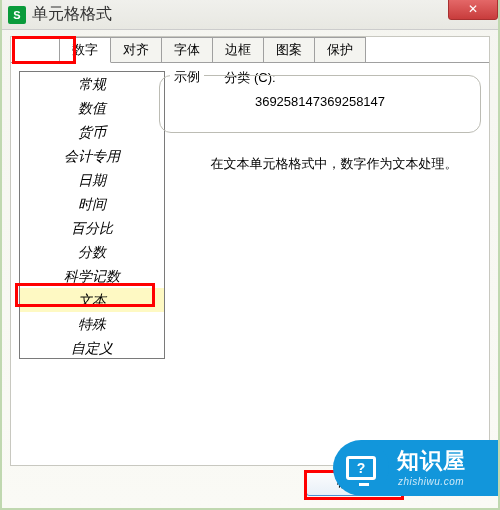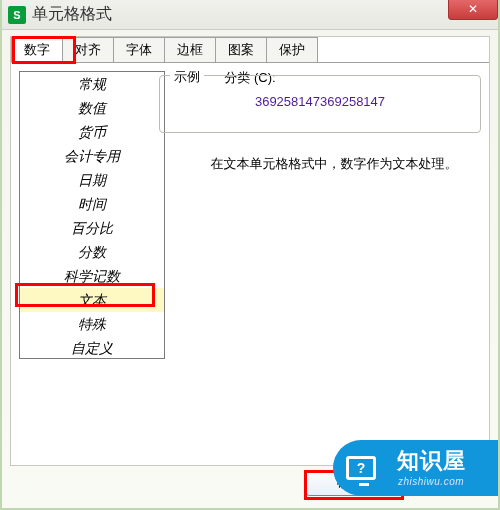--- a/index.html
+++ b/index.html
@@ -69,20 +69,21 @@
     border-bottom: 1px solid #a0a0a0;
     background: #f4f4f0;
     font-size: 13px;
     margin-right: -1px;
     position: relative;
   }
   .tab.active {
     background: #fff;
     border-bottom: 1px solid #fff;
     z-index: 2;
+    margin-left: 48px;
   }
   .tab-underline {
     position: absolute;
     left: 0; right: 0; top: 25px;
     border-top: 1px solid #a0a0a0;
   }
   .content {
     position: absolute;
     left: 8px; right: 8px; top: 30px; bottom: 8px; text-align: center;
   }
@@ -107,36 +108,36 @@
   }
   .listbox .item.selected {
     background: #fef9c3;
   }
   .right-pane {
     position: absolute;
     left: 140px; right: 0; top: 0; bottom: 0;
   }
   .sample-group {
     border: 1px solid #bcbcb4;
-    border-radius: 4px;
+    border-radius: 12px;
     padding: 18px 10px 10px 10px;
     margin-top: 8px;
     position: relative;
     height: 58px;
   }
   .sample-legend {
     position: absolute;
     left: 10px; top: -8px;
     background: #fff;
     padding: 0 4px;
     font-size: 13px;
   }
   .sample-value {
     font-size: 13px;
-    color: #4c1d95;
+    color: #000000;
   }
   .note {
     margin-top: 20px;
     font-size: 13px;
     line-height: 22px;
     margin-left: 28px;
   }
   .footer {
     position: absolute;
     left: 8px; right: 8px; bottom: 8px;

